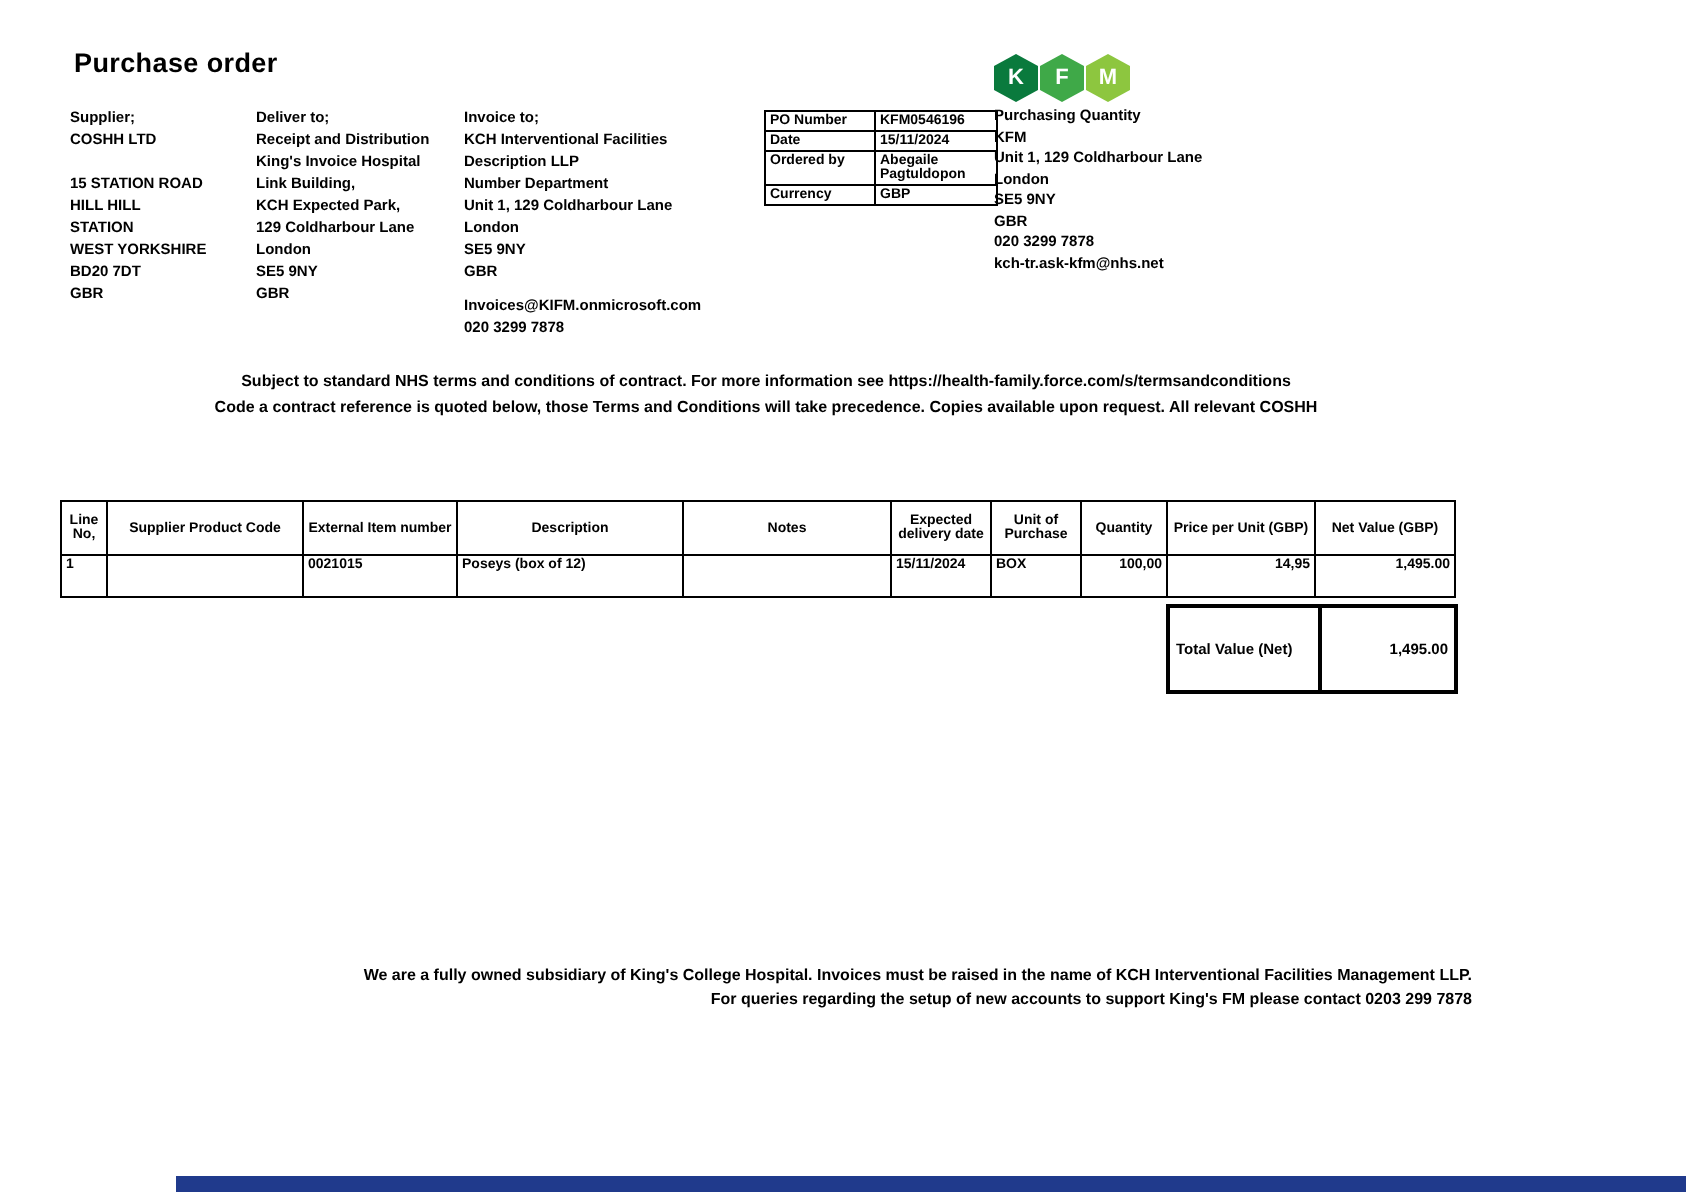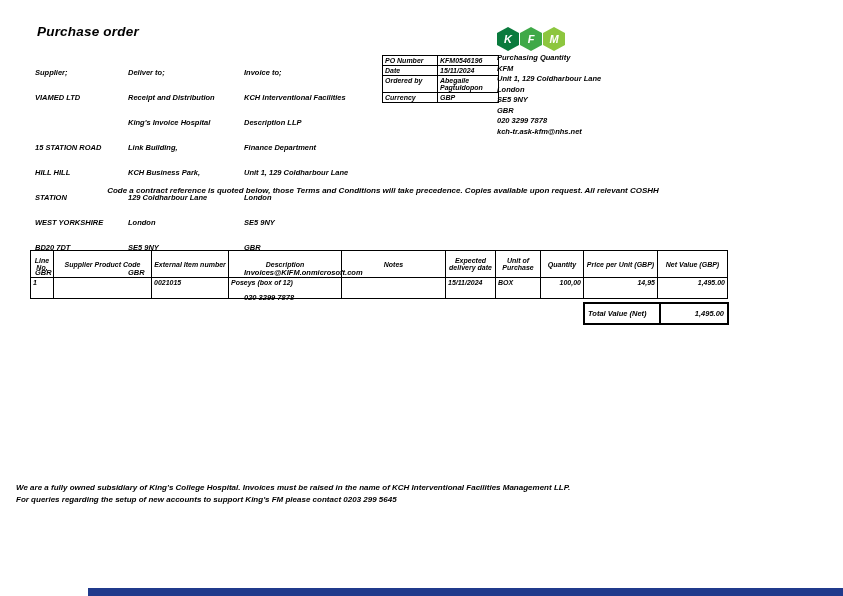--- a/index.html
+++ b/index.html
@@ -1,28 +1,27 @@
 <!DOCTYPE html>
 <html><head>
 <meta charset="utf-8">
 <style>
   html,body { margin:0; padding:0; background:#ffffff; }
   .page {
     position:relative; width:843px; height:596px; background:#fff;
     font-family:"Liberation Sans", sans-serif; font-weight:bold; color:#000;
     overflow:hidden;
-    font-style:italic;
   }
   .title { position:absolute; left:37px; top:24px; font-size:13.5px; letter-spacing:.2px; }
 
   .addr { position:absolute; top:53px; font-size:7.5px; line-height:11px; }
-  .addr .line { height:11px; white-space:nowrap;margin-top:14px; }
+  .addr .line { height:11px; white-space:nowrap; }
   .addr-supplier { left:35px; }
   .addr-deliver  { left:128px; }
-  .addr-invoice  { left:244px; }
+  .addr-invoice  { left:232px; }
   .contact { margin-top:6px; }
   .contact .line { height:10.5px; white-space:nowrap; }
 
   .po-table { position:absolute; left:382px; top:55px; border-collapse:collapse; font-size:7px; }
   .po-table td { border:1px solid #000; padding:1px 2px; vertical-align:top; }
   .po-label { width:50px; }
   .po-value { width:56px; }
 
   .logo { position:absolute; left:497px; top:27px; width:70px; height:24px; }
   .hex {
@@ -39,64 +38,64 @@
 
   .items { position:absolute; left:30px; top:250px; border-collapse:collapse; table-layout:fixed; font-size:7px; }
   .items th, .items td { border:1px solid #000; padding:1px 2px; overflow:hidden; }
   .items th { text-align:center; vertical-align:middle; font-weight:bold; }
   .items td { vertical-align:top; }
   .items tr.hdr { height:27px; }
   .items tr.row { height:21px; }
   .num { text-align:right; }
 
   .total-table { position:absolute; left:583px; top:302px; border-collapse:collapse; font-size:7.5px; }
-  .total-table td { border:2px solid #000; padding:5px 3px; }
+  .total-table td { border:2px solid #000; padding:16px 3px; }
   .total-label { width:68px; }
   .total-value { width:60px; text-align:right; }
 
-  .footer { position:absolute; left:0; top:482px; width:736px; text-align:left; font-size:8px; line-height:11.5px;margin-left:16px; }
+  .footer { position:absolute; left:0; top:482px; width:736px; text-align:right; font-size:8px; line-height:11.5px; }
 
   .footer-bar { position:absolute; left:88px; top:588px; width:755px; height:8px; }
 </style>
 </head>
 <body>
 
 <div class="page">
 
   <div class="title">Purchase order</div>
 
   <div class="addr addr-supplier">
     <div class="line">Supplier;</div>
-    <div class="line">VIAMED LTD</div>
+    <div class="line">COSHH LTD</div>
     <div class="line"></div>
     <div class="line">15 STATION ROAD</div>
     <div class="line">HILL HILL</div>
     <div class="line">STATION</div>
     <div class="line">WEST YORKSHIRE</div>
     <div class="line">BD20 7DT</div>
     <div class="line">GBR</div>
   </div>
 
   <div class="addr addr-deliver">
     <div class="line">Deliver to;</div>
     <div class="line">Receipt and Distribution</div>
     <div class="line">King's Invoice Hospital</div>
     <div class="line">Link Building,</div>
-    <div class="line">KCH Business Park,</div>
+    <div class="line">KCH Expected Park,</div>
     <div class="line">129 Coldharbour Lane</div>
     <div class="line">London</div>
     <div class="line">SE5 9NY</div>
     <div class="line">GBR</div>
   </div>
 
   <div class="addr addr-invoice">
     <div class="line">Invoice to;</div>
     <div class="line">KCH Interventional Facilities</div>
     <div class="line">Description LLP</div>
-    <div class="line">Finance Department</div>
+    <div class="line">Number Department</div>
     <div class="line">Unit 1, 129 Coldharbour Lane</div>
     <div class="line">London</div>
     <div class="line">SE5 9NY</div>
     <div class="line">GBR</div>
     <div class="contact">
       <div class="line">Invoices@KIFM.onmicrosoft.com</div>
       <div class="line">020 3299 7878</div>
     </div>
   </div>
 
@@ -132,20 +131,21 @@
     <div class="line">KFM</div>
     <div class="line">Unit 1, 129 Coldharbour Lane</div>
     <div class="line">London</div>
     <div class="line">SE5 9NY</div>
     <div class="line">GBR</div>
     <div class="line">020 3299 7878</div>
     <div class="line">kch-tr.ask-kfm@nhs.net</div>
   </div>
 
   <div class="terms">
+    <div>Subject to standard NHS terms and conditions of contract.  For more information see https://health-family.force.com/s/termsandconditions</div>
     <div>Code a contract reference is quoted below, those Terms and Conditions will take precedence. Copies available upon request. All relevant COSHH</div>
   </div>
 
   <table class="items">
     <colgroup>
       <col style="width:23px">
         <col style="width:98px">
         <col style="width:77px">
         <col style="width:113px">
         <col style="width:104px">
@@ -187,18 +187,18 @@
     <tbody>
         <tr>
       <td class="total-label">Total Value (Net)</td>
       <td class="total-value">1,495.00</td>
     </tr>
   </tbody>
     </table>
 
   <div class="footer">
     <div>We are a fully owned subsidiary of King's College Hospital.  Invoices must be raised in the name of KCH Interventional  Facilities Management  LLP.</div>
-    <div>For queries regarding the setup of new accounts to support King's FM please contact 0203 299 5645</div>
+    <div>For queries regarding the setup of new accounts to support King's FM please contact 0203 299 7878</div>
   </div>
 
   <div class="footer-bar" style="background-color: rgb(32, 58, 140);"></div>
 
 </div>
 
 </body></html>

